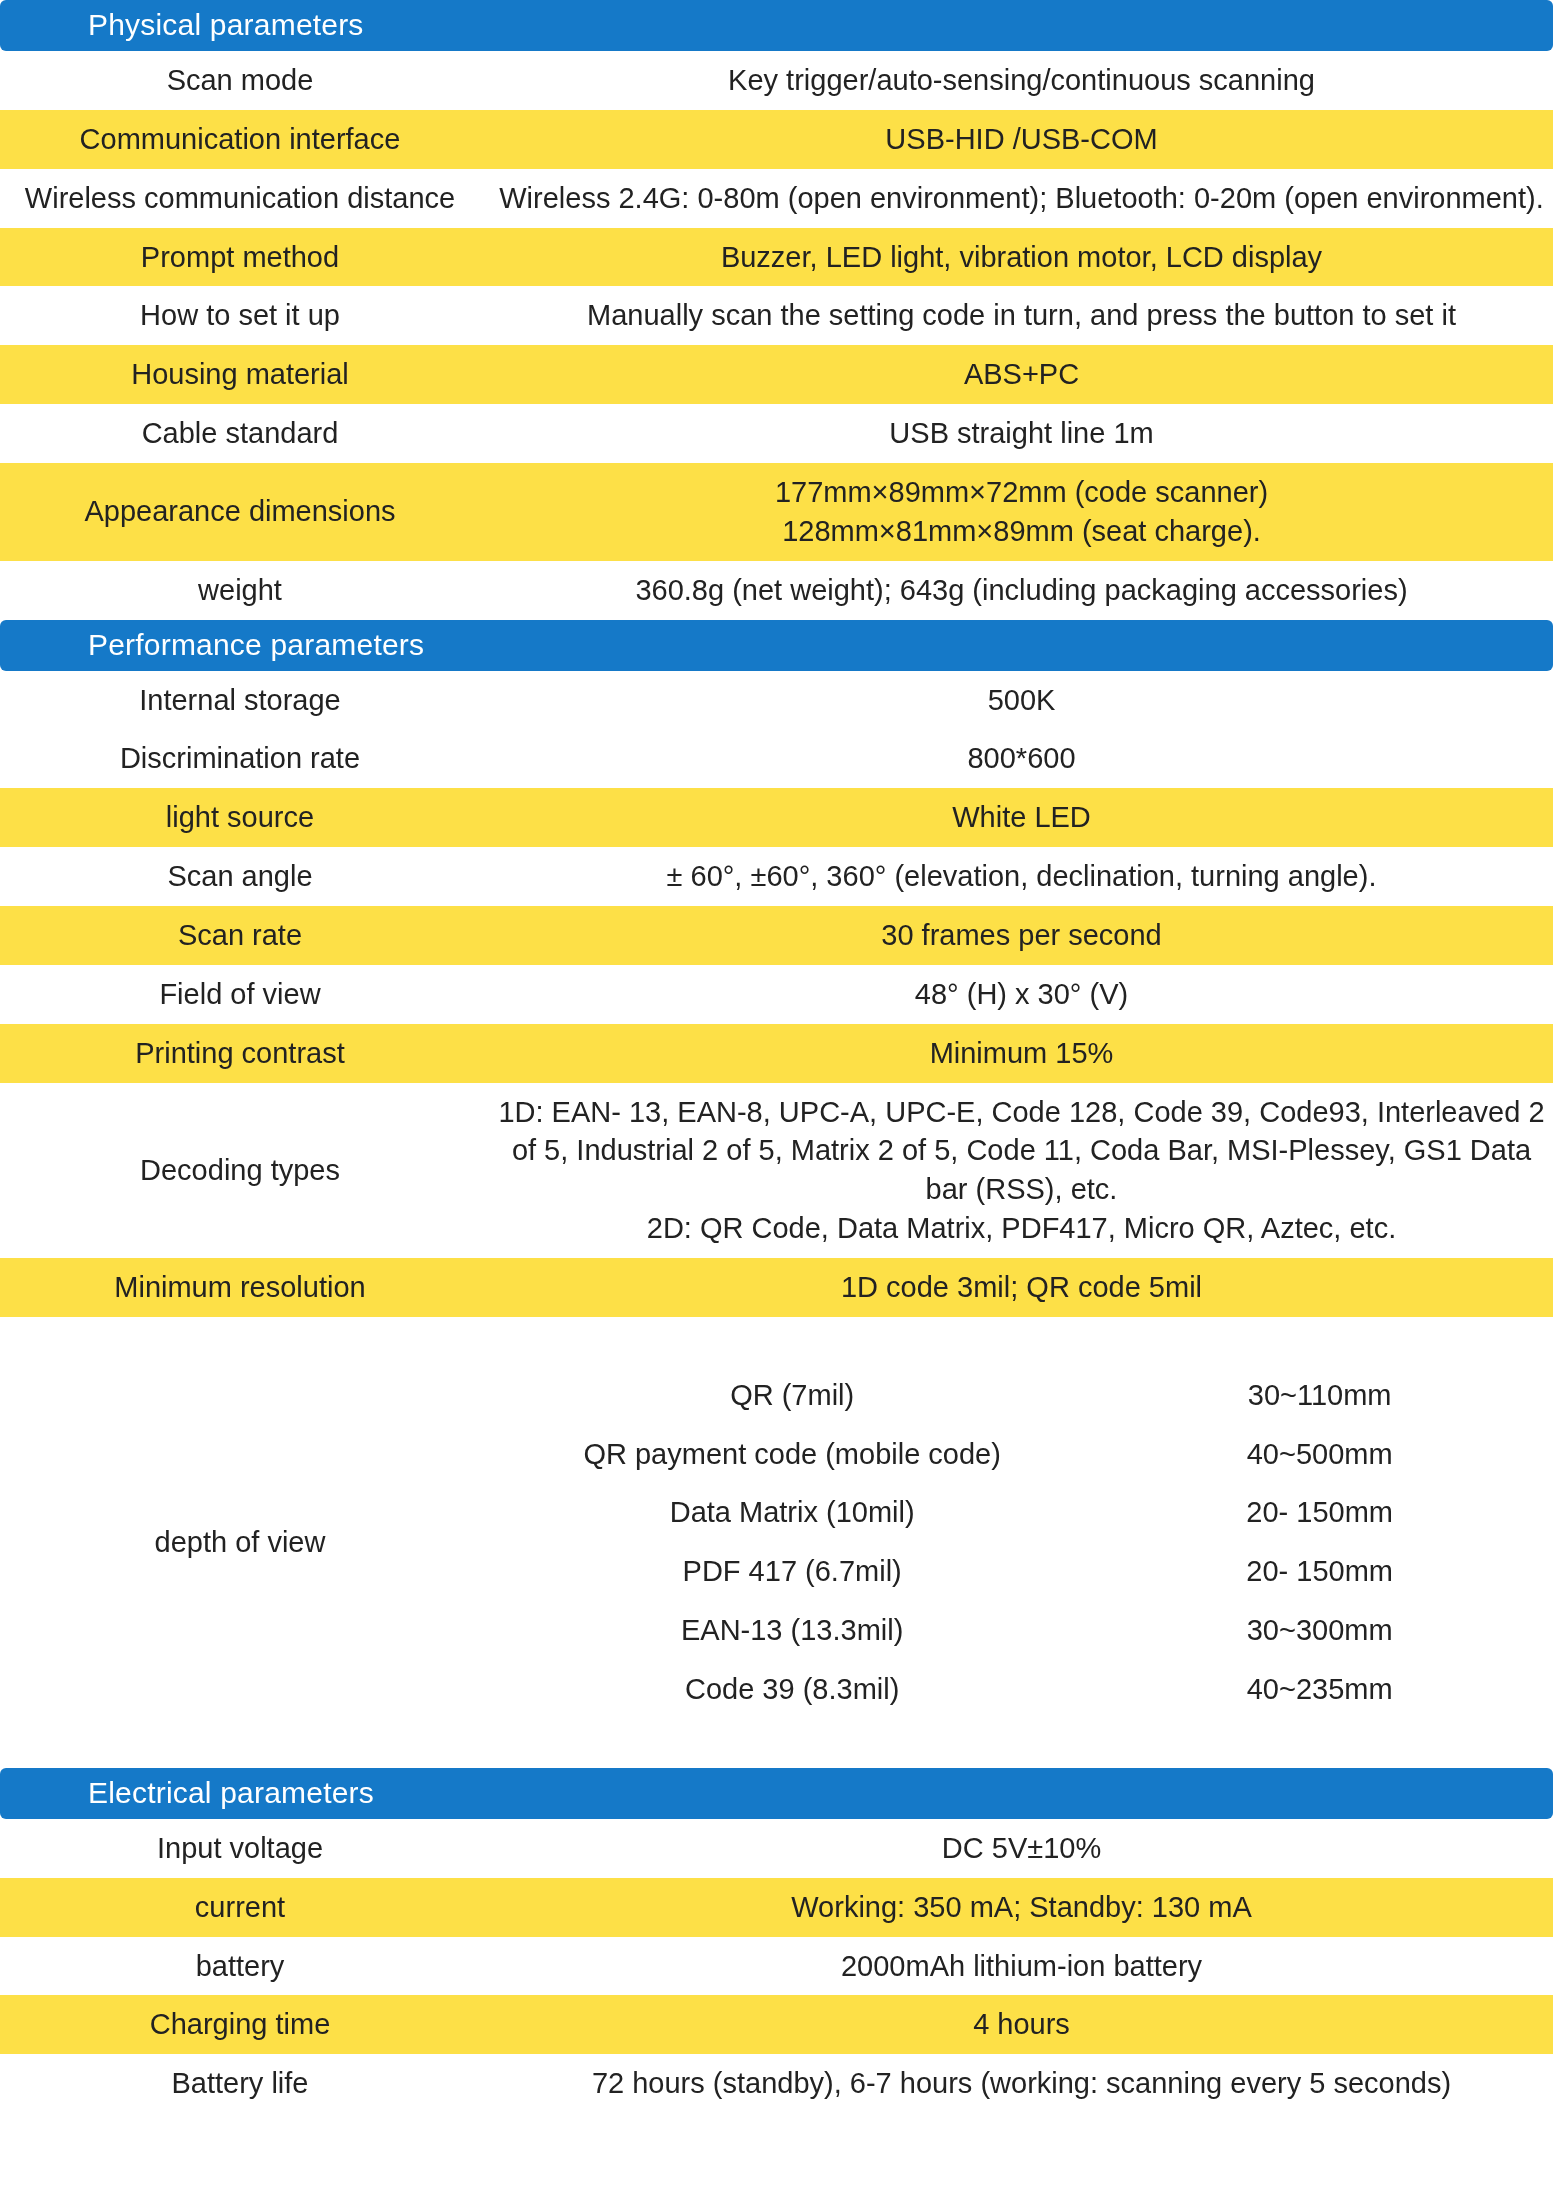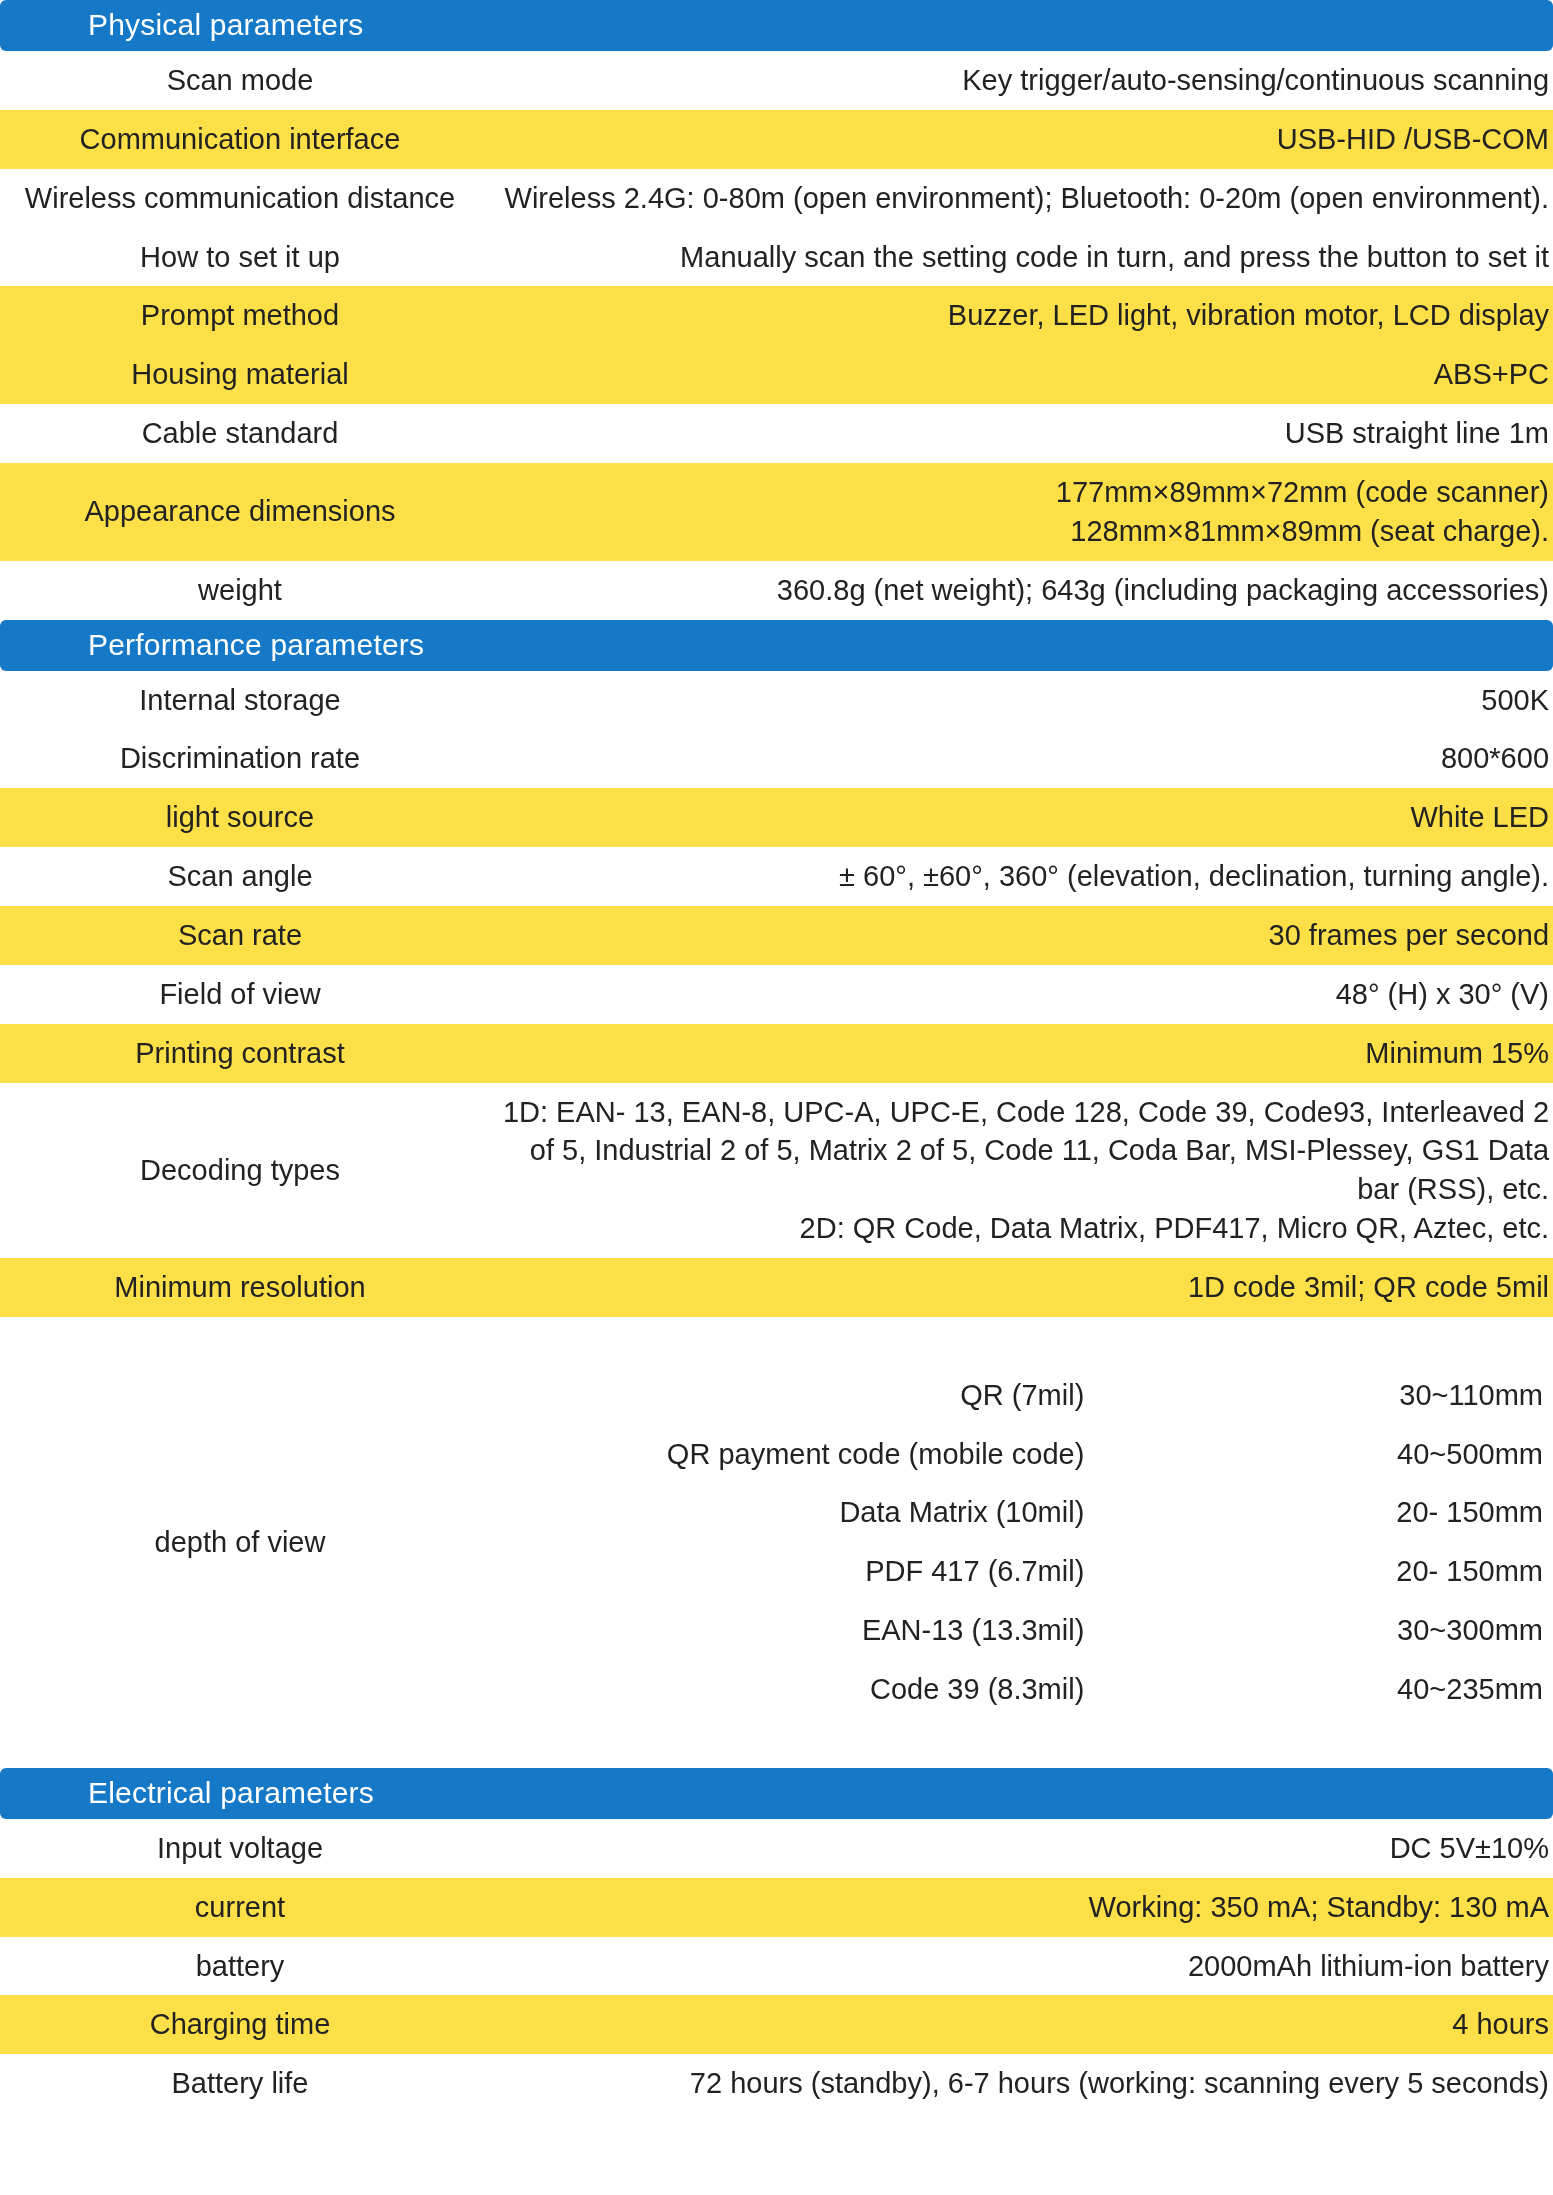--- a/index.html
+++ b/index.html
@@ -38,21 +38,21 @@
     padding: 10px 6px;
     vertical-align: middle;
   }
   tr.data-row td.label {
     text-align: center;
     padding-left: 18px;
     padding-right: 18px;
     margin-left: 25px;
   }
   tr.data-row td.value {
-    text-align: right;
+    text-align: center;
     padding-left: 14px;
     padding-right: 4px;
     white-space: pre-line;
   }
   tr.alt td { background: #fde047; }
   tr.plain td { background: #ffffff; }
 
   .dov-table {
     border-collapse: collapse;
     width: 100%;
@@ -86,27 +86,27 @@
       <td class="value">Key trigger/auto-sensing/continuous scanning</td>
     </tr>
     <tr class="data-row alt">
       <td class="label">Communication interface</td>
       <td class="value">USB-HID /USB-COM</td>
     </tr>
     <tr class="data-row plain">
       <td class="label">Wireless communication distance</td>
       <td class="value">Wireless 2.4G: 0-80m (open environment); Bluetooth: 0-20m (open environment).</td>
     </tr>
+    <tr class="data-row alt">
+      <td class="label">Prompt method</td>
+      <td class="value">Buzzer, LED light, vibration motor, LCD display</td>
+    </tr>
     <tr class="data-row plain">
       <td class="label">How to set it up</td>
       <td class="value">Manually scan the setting code in turn, and press the button to set it</td>
-    </tr>
-    <tr class="data-row alt">
-      <td class="label">Prompt method</td>
-      <td class="value">Buzzer, LED light, vibration motor, LCD display</td>
     </tr>
     <tr class="data-row alt">
       <td class="label">Housing material</td>
       <td class="value">ABS+PC</td>
     </tr>
     <tr class="data-row plain">
       <td class="label">Cable standard</td>
       <td class="value">USB straight line 1m</td>
     </tr>
     <tr class="data-row alt">

